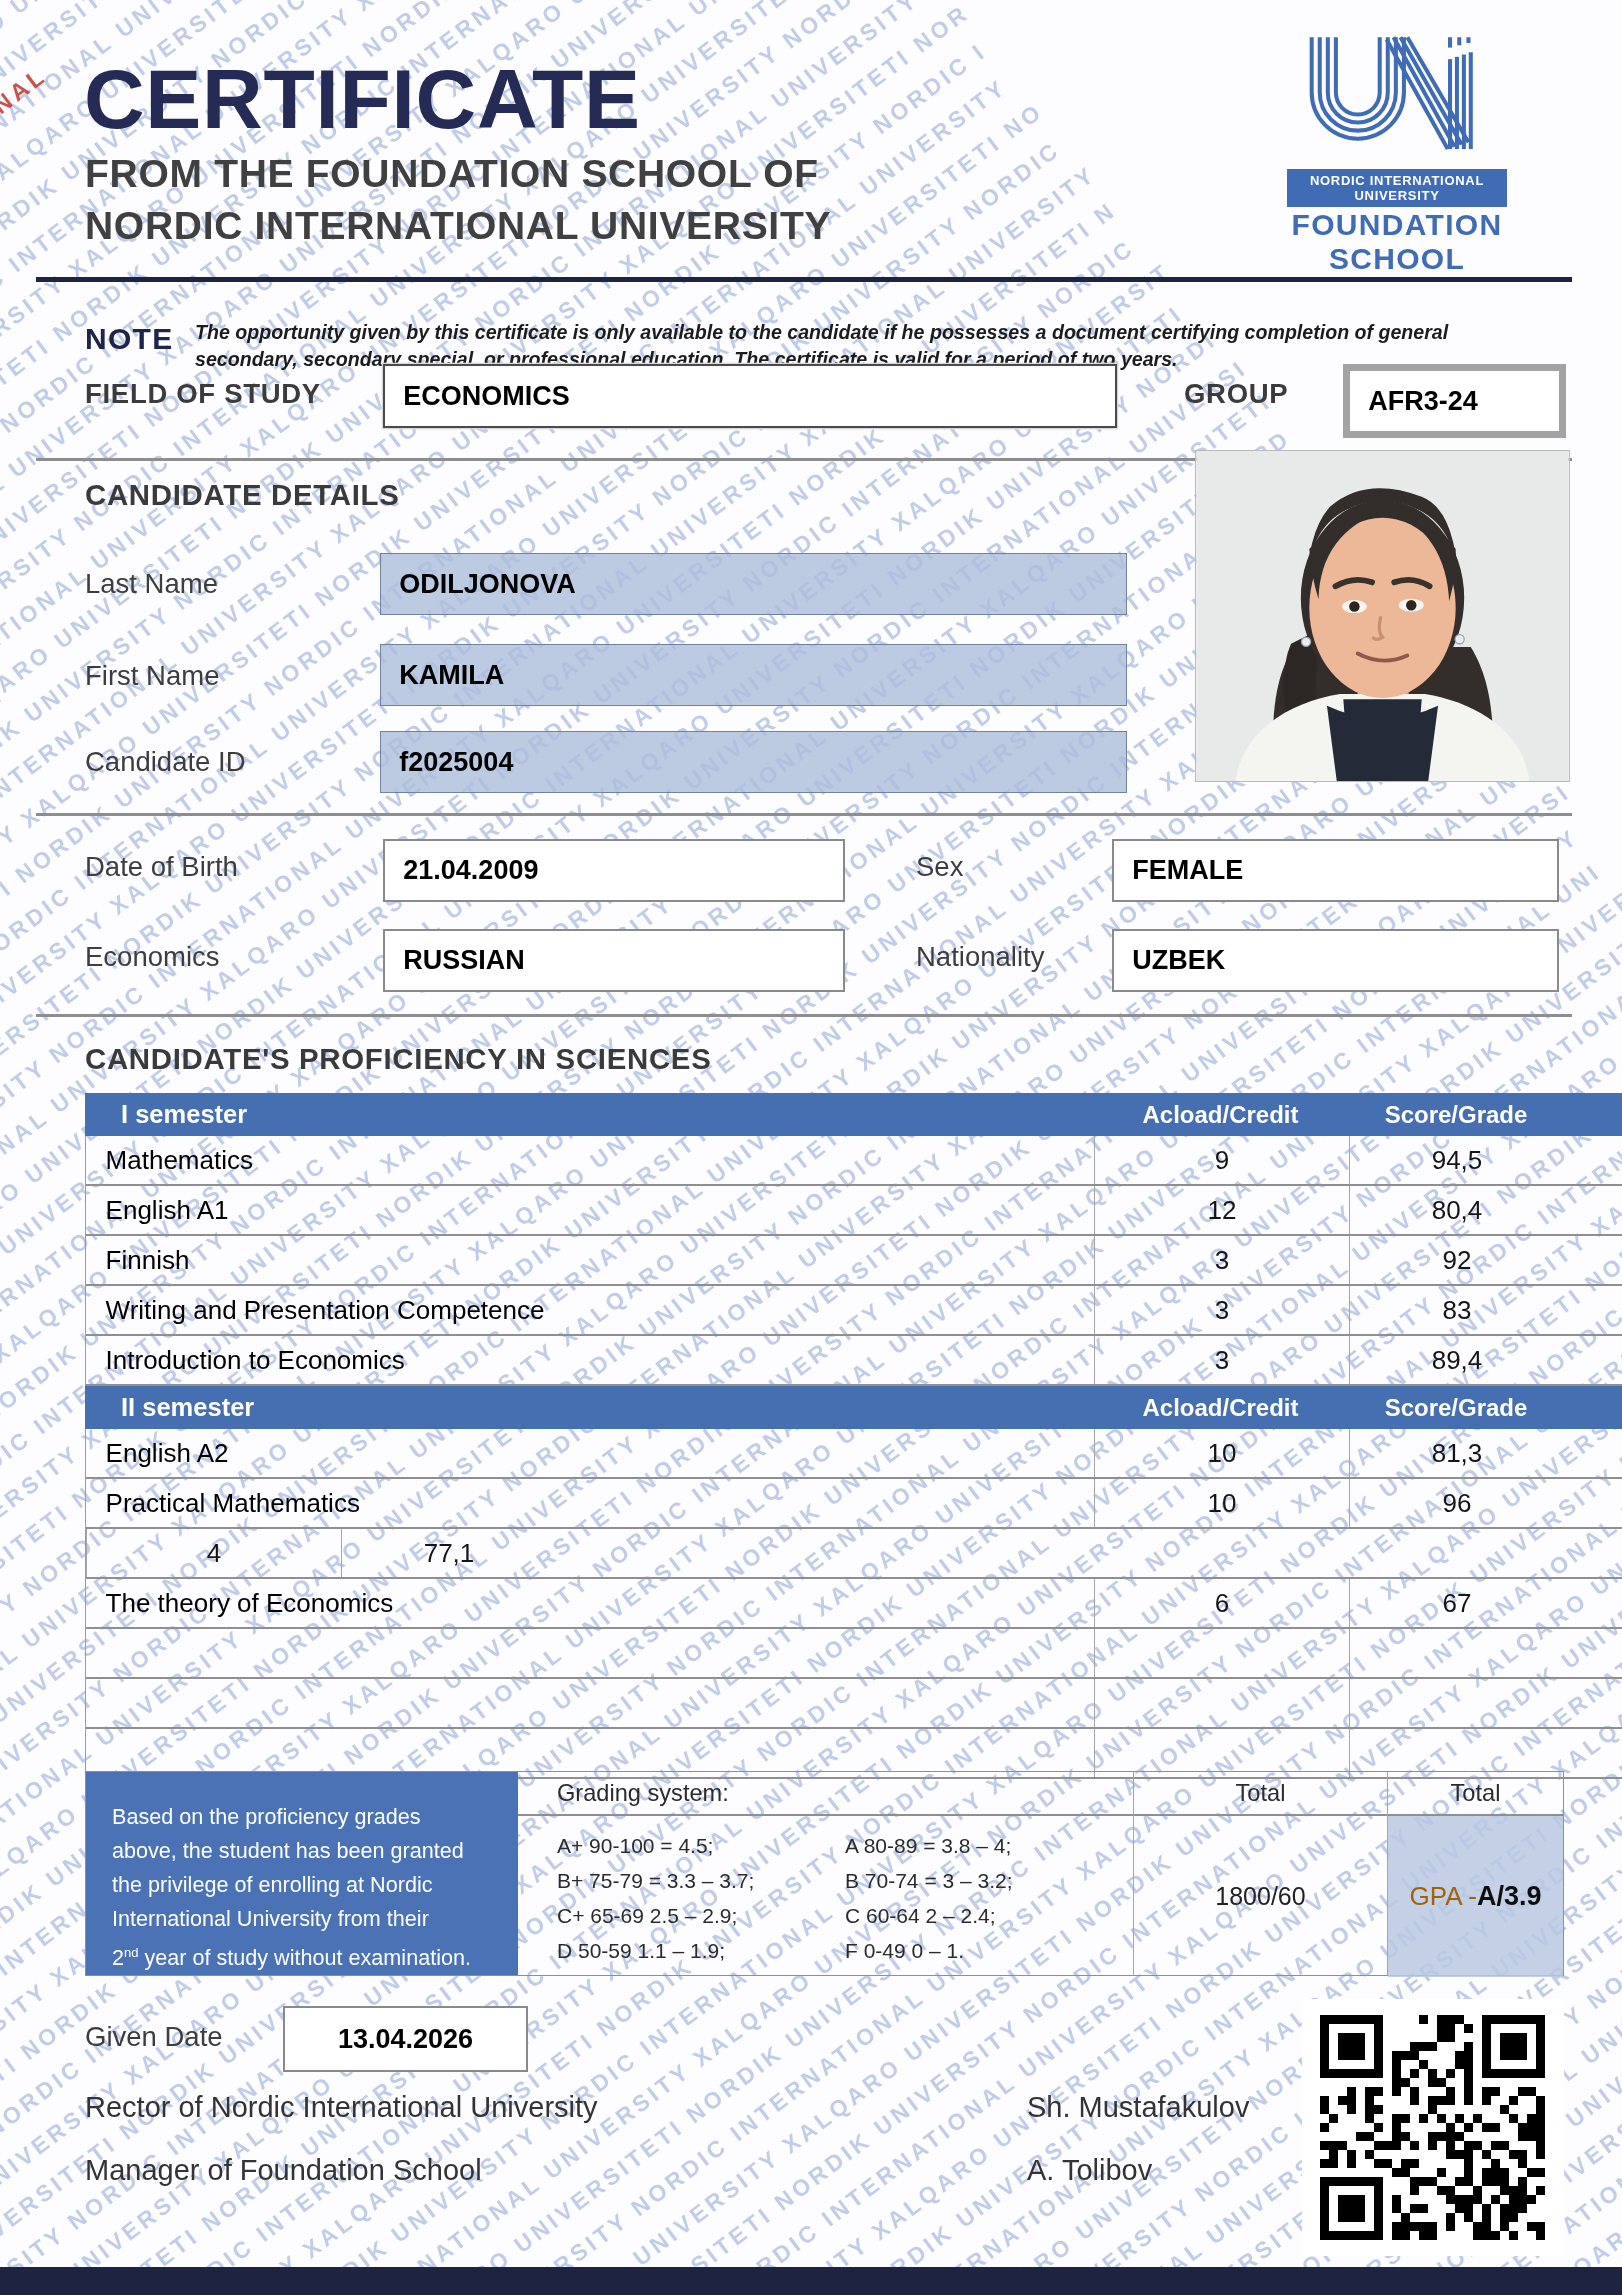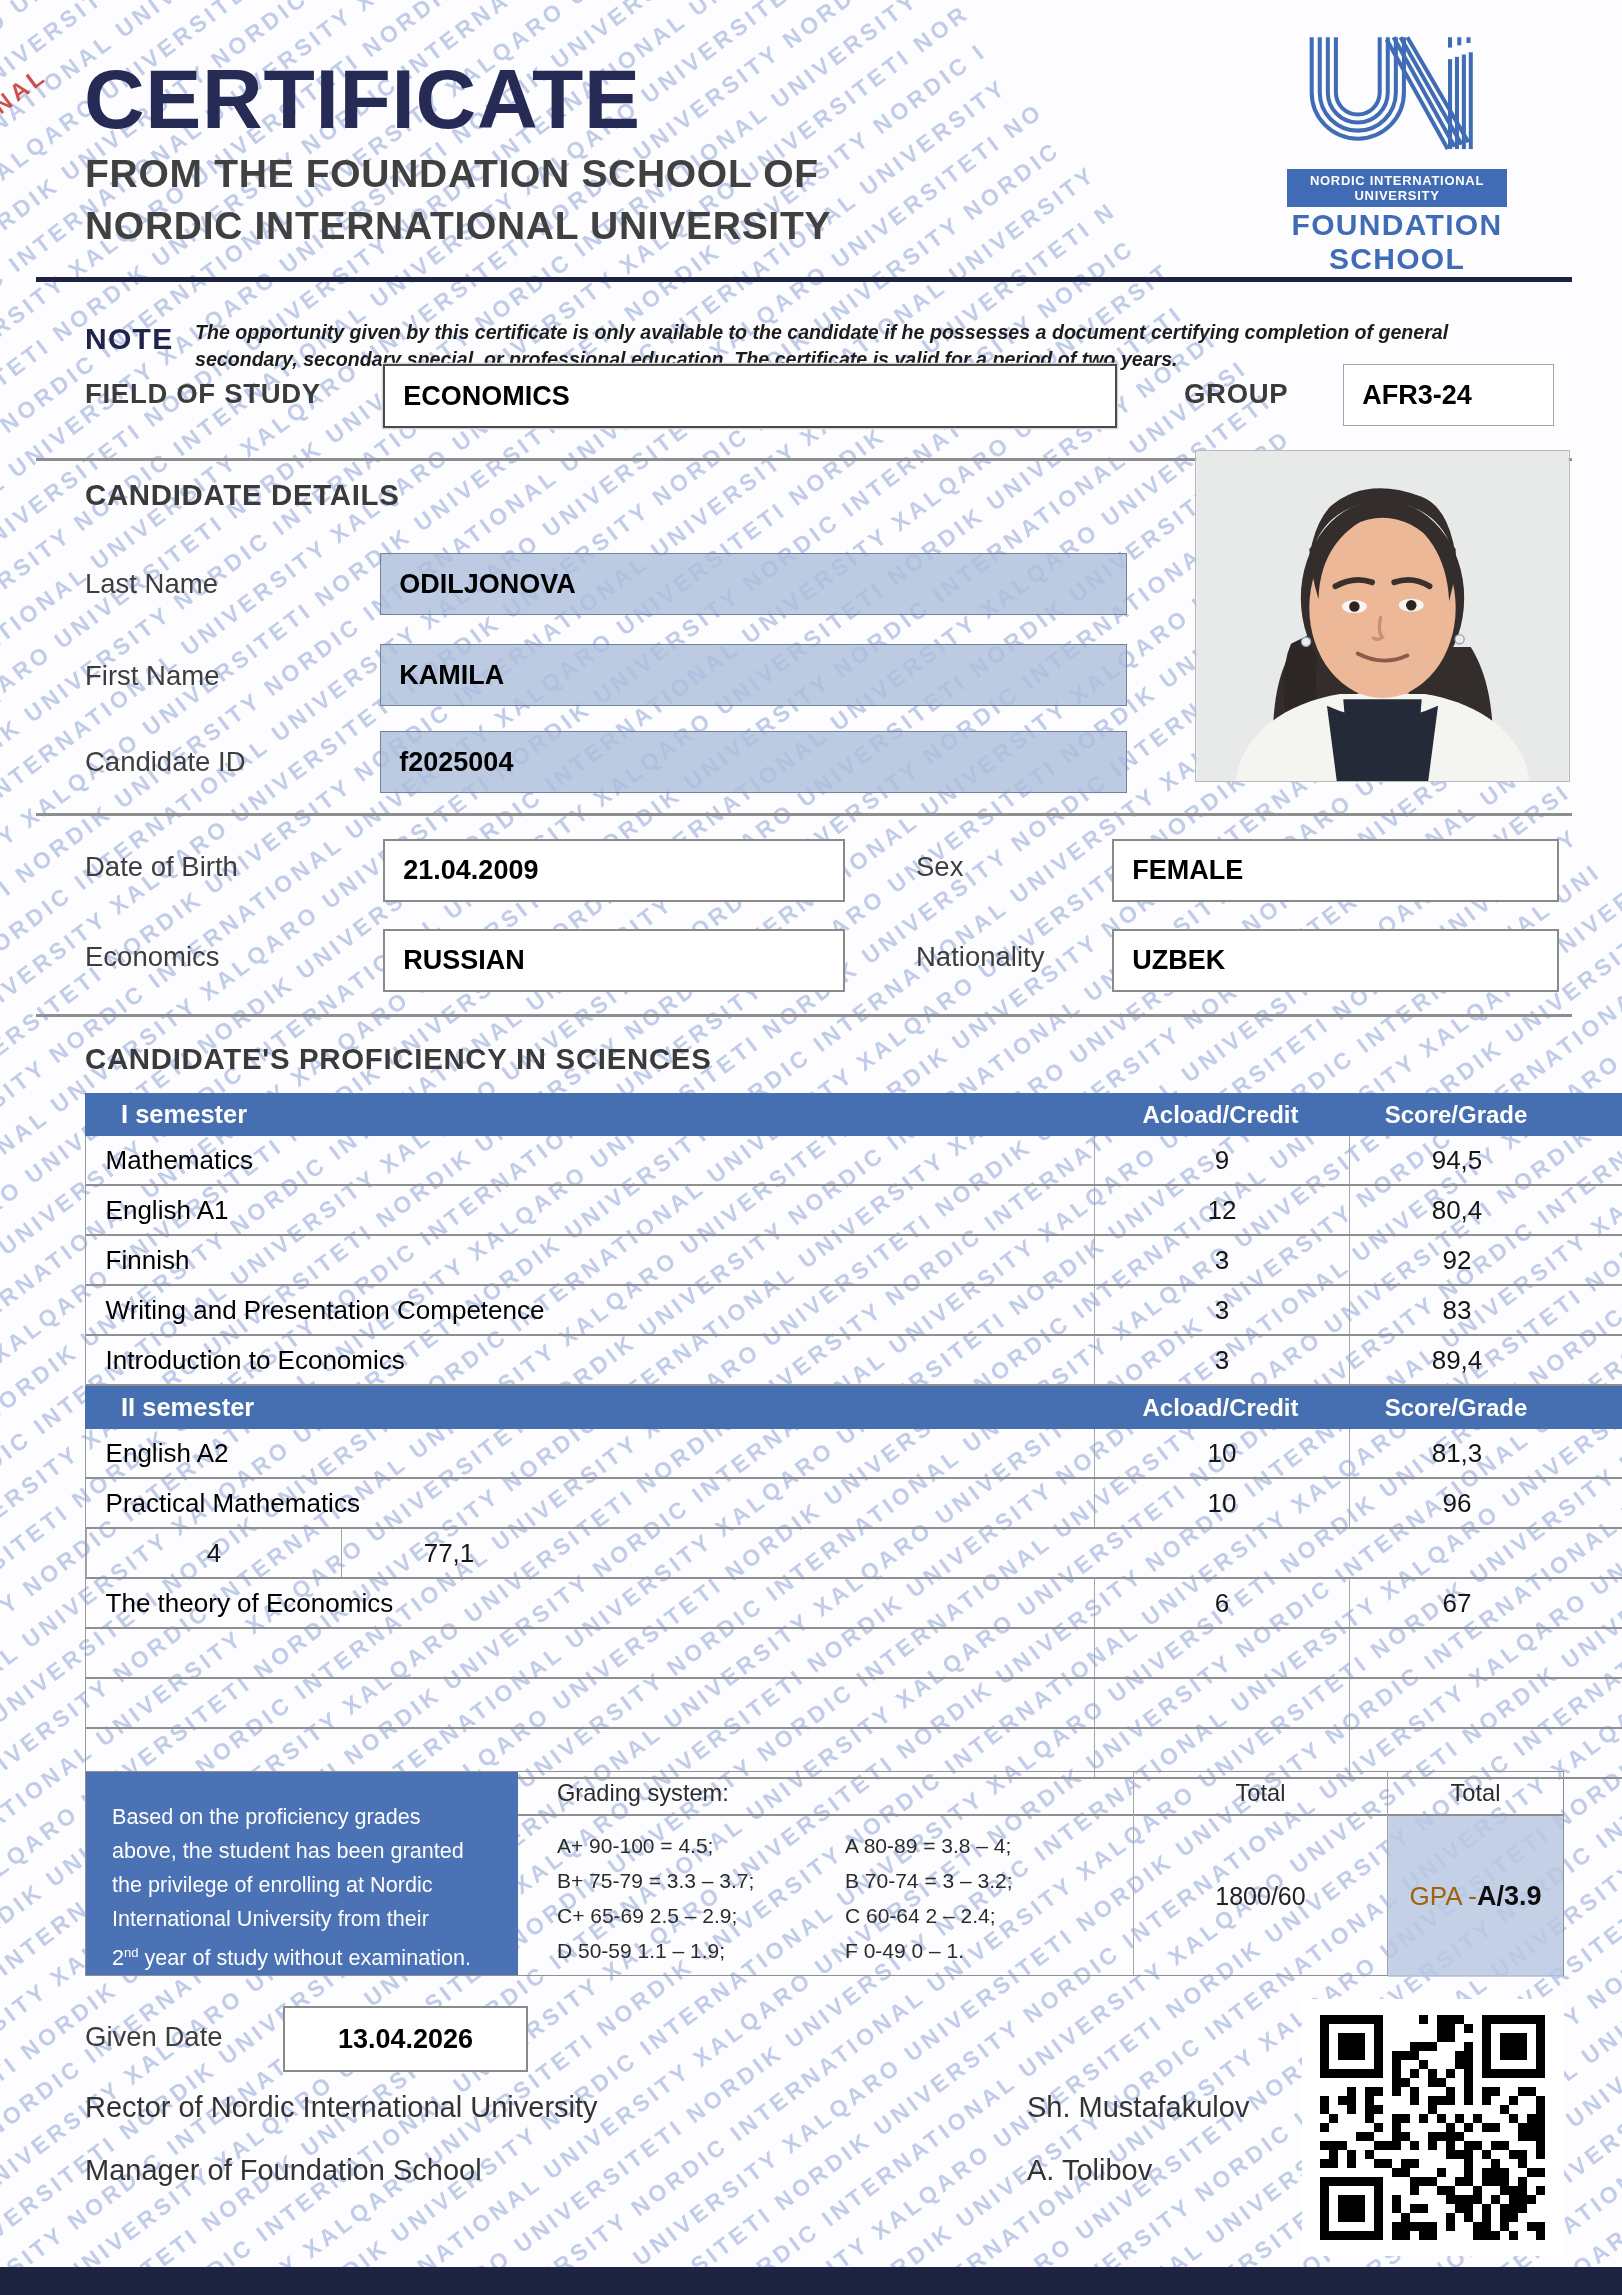--- a/index.html
+++ b/index.html
@@ -35,21 +35,21 @@
   #note-text{position:absolute;left:195px;top:319px;width:1358px;font-size:19.6px;font-style:italic;
     font-weight:700;color:#1c1c1c;line-height:27px;}
 
   
   .lbl{font-size:27.5px;font-weight:600;color:#3b3b3b;letter-spacing:0.7px;}
   #fos-label{position:absolute;left:85px;top:378px;}
   #fos-box{position:absolute;left:383px;top:364px;width:730px;height:60px;background:#ffffff;
     border:2px solid #4a4a4a;box-shadow:0 0 0 1.3px #d8d8d8;}
   #group-label{position:absolute;left:1184px;top:378px;}
   #group-box{position:absolute;left:1343px;top:364px;width:209px;height:60px;background:#ffffff;
-    border:1px solid #a3a3a3;}
+    border:7px solid #a3a3a3;}
   .boxval{display:flex;align-items:center;padding-left:18.3px;height:100%;
     font-size:27px;font-weight:700;color:#000;}
 
   
   .h2{position:absolute;left:85px;font-size:29.4px;font-weight:600;color:#3a3a3a;letter-spacing:0.7px;}
   #cand-heading{top:478px;}
   .fieldlbl{position:absolute;left:85px;font-size:27.5px;font-weight:500;color:#3d3d3d;}
   #last-label{top:568px;} #first-label{top:660px;} #id-label{top:746px;}
   .bluebox{position:absolute;left:380px;width:745px;height:60px;background:rgba(171,189,219,.8);
     border:1.3px solid #71829e;}

